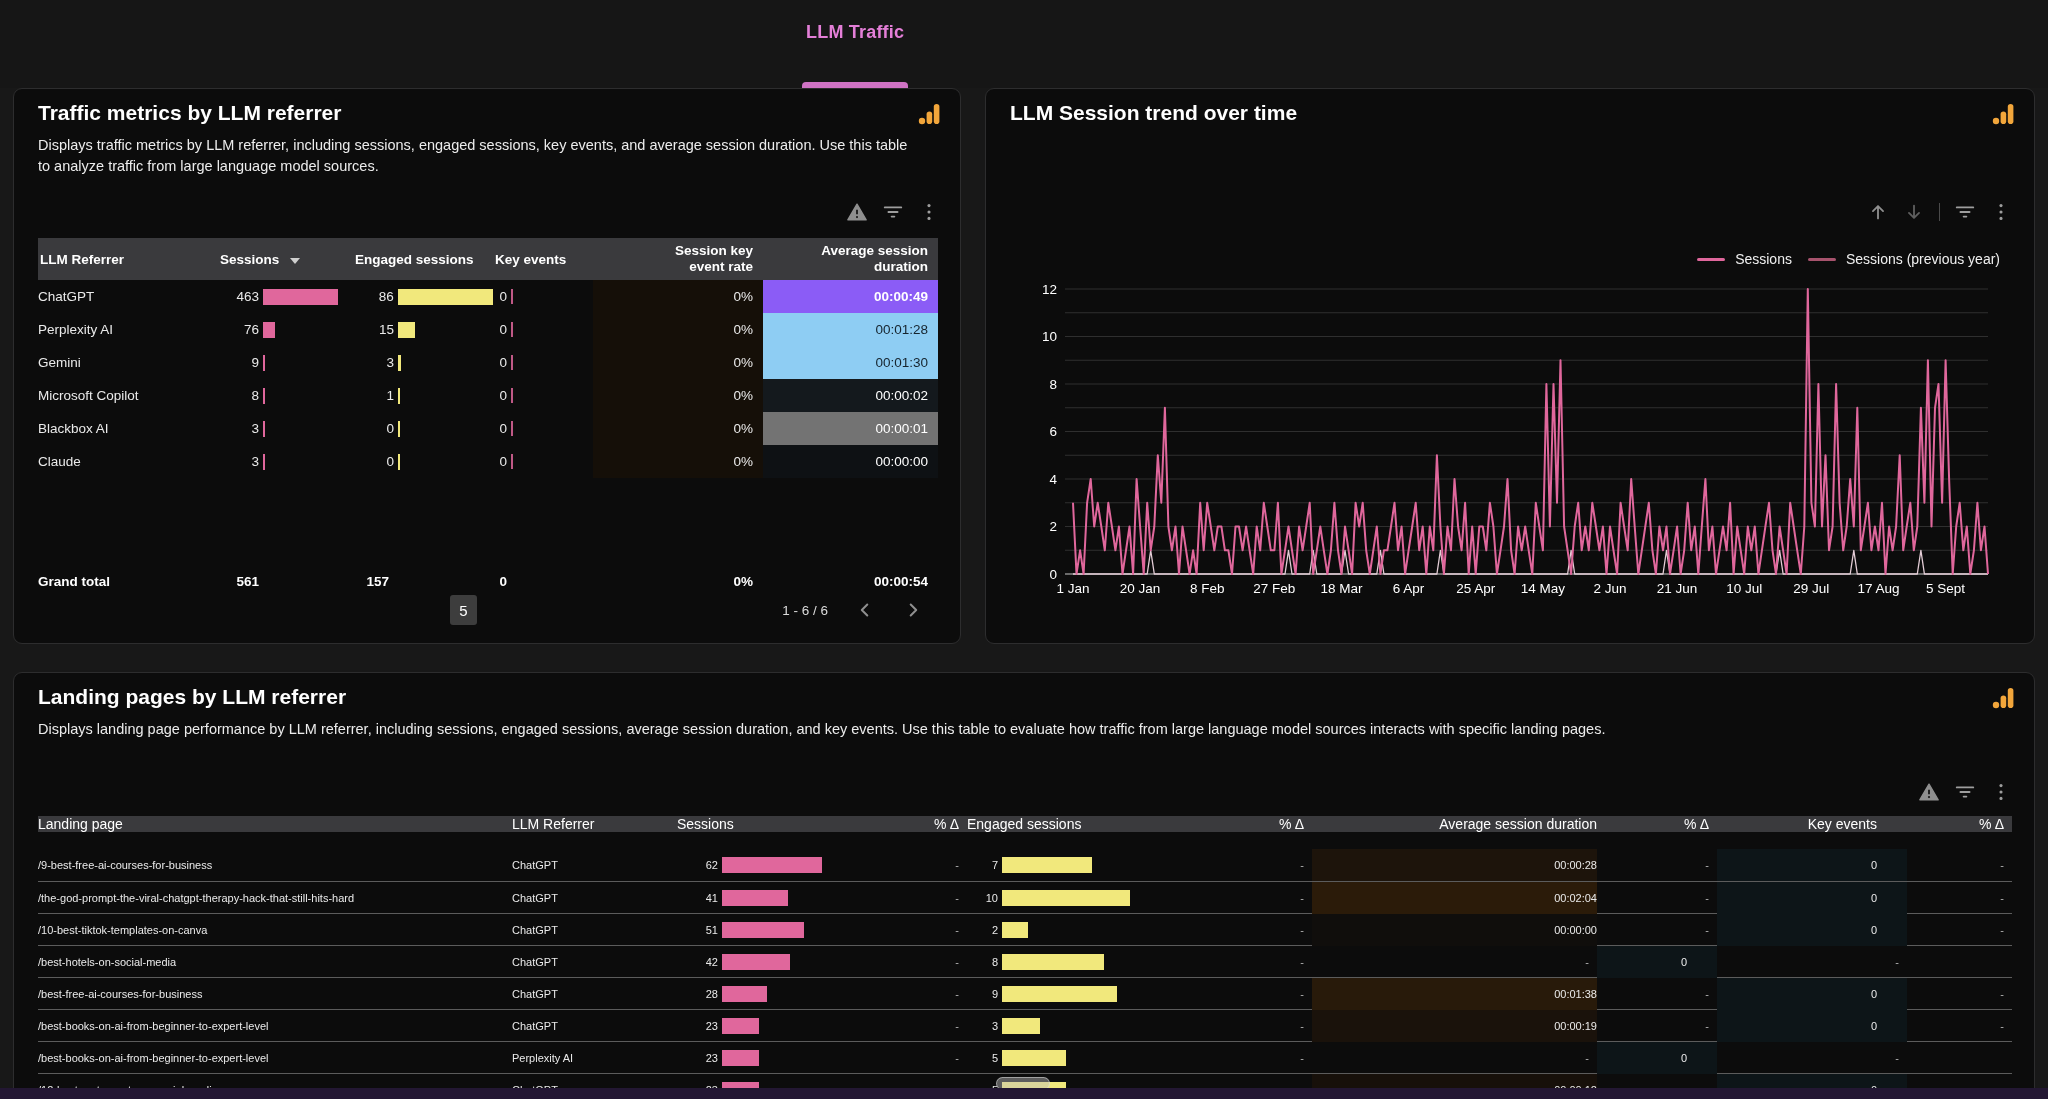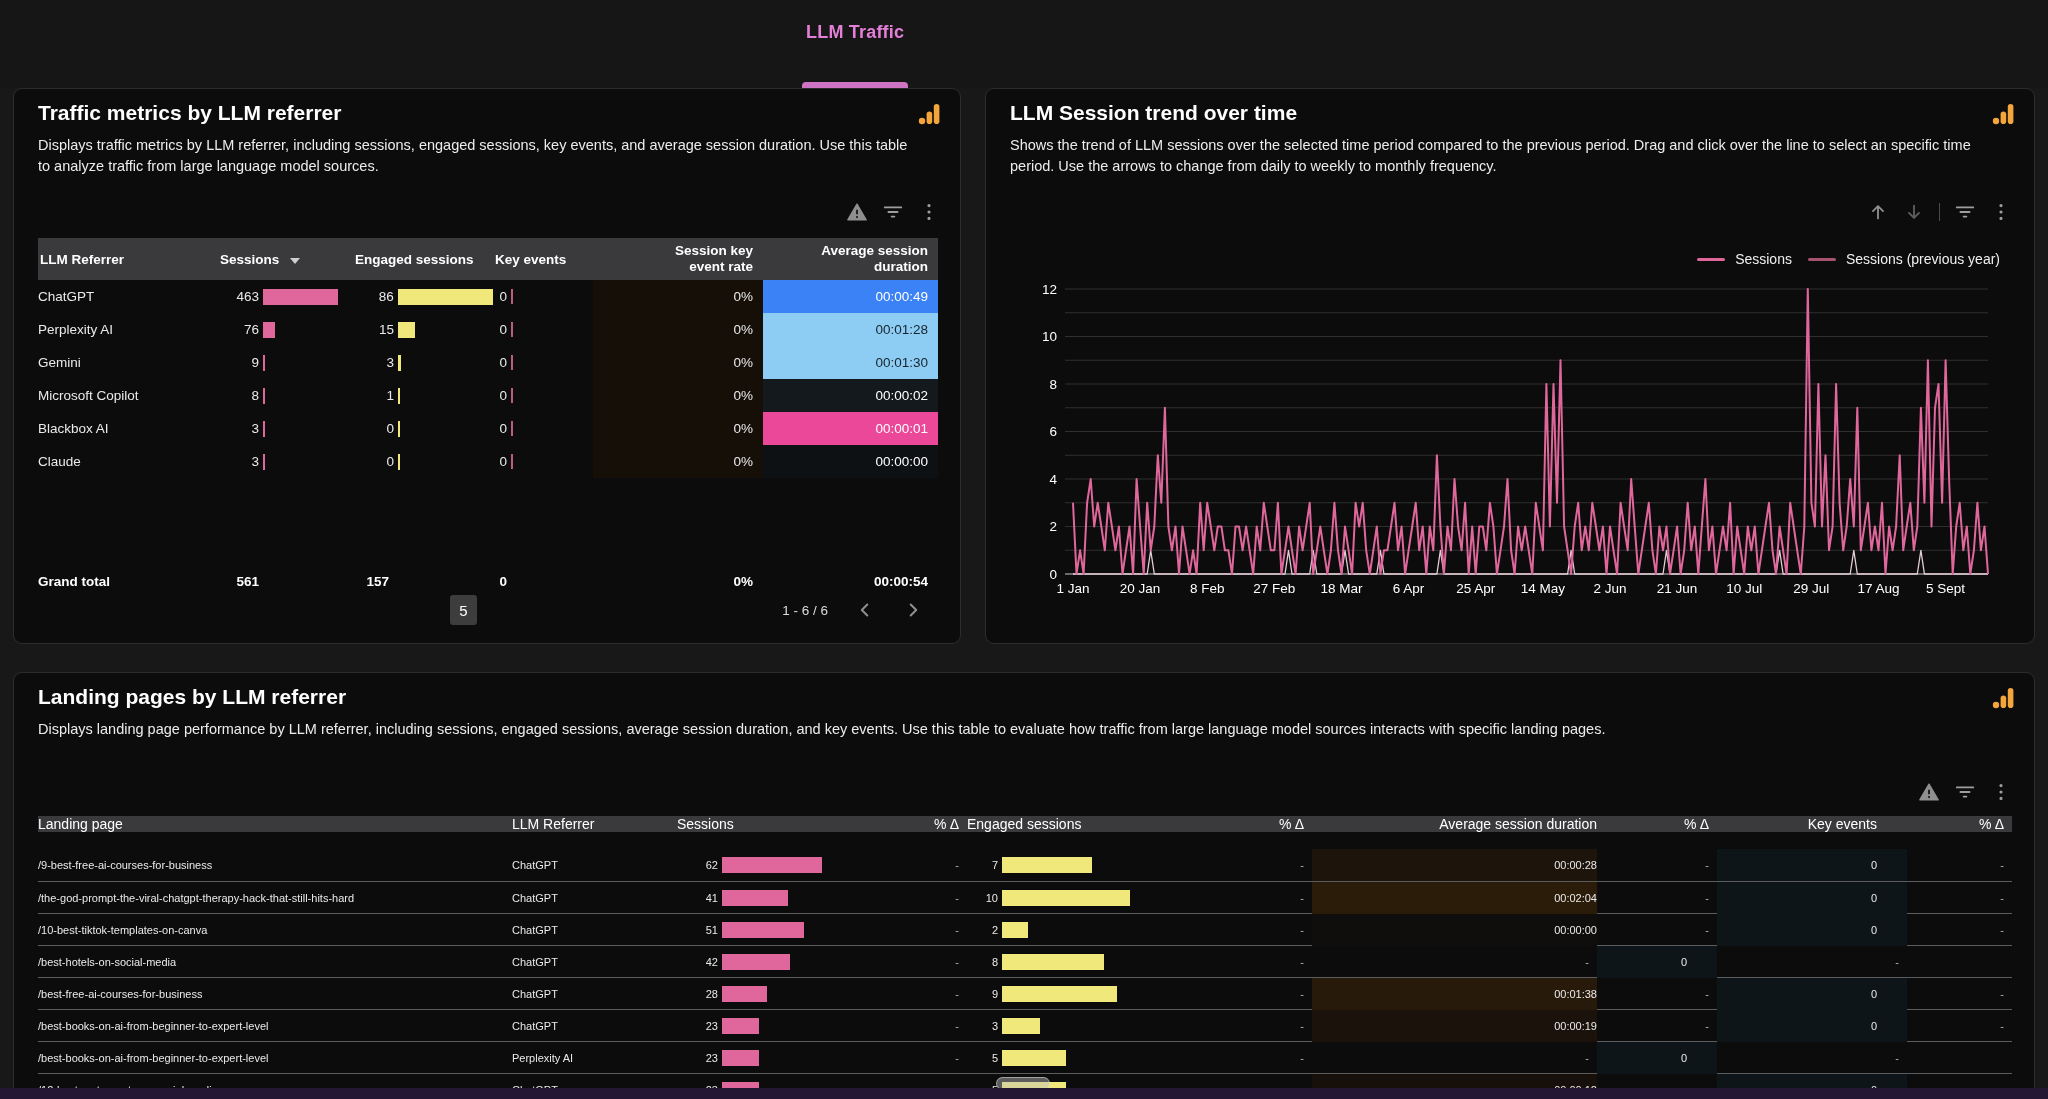--- a/index.html
+++ b/index.html
@@ -140,21 +140,21 @@
           </div>
           <div class="cell-numbar">
             <span class="num">86</span>
             <span class="bar yellow" style="width: 96px;"></span>
           </div>
           <div class="cell-numbar">
             <span class="num" style="width: 18px;">0</span>
             <span class="tick"></span>
           </div>
           <div class="cell-rate">0%</div>
-          <div class="cell-dur" style="background: #3b82f6; color: rgb(255, 255, 255);">00:00:49</div>
+          <div class="cell-dur" style="background: #8b5cf6; color: rgb(255, 255, 255); font-weight: bold;">00:00:49</div>
         </div>
         <div class="t1-grid t1-row">
           <div>Perplexity AI</div>
           <div class="cell-numbar">
             <span class="num">76</span>
             <span class="bar pink" style="width: 12.3px;"></span>
           </div>
           <div class="cell-numbar">
             <span class="num">15</span>
             <span class="bar yellow" style="width: 16.7px;"></span>
@@ -208,21 +208,21 @@
           </div>
           <div class="cell-numbar">
             <span class="num">0</span>
             <span class="bar yellow" style="width: 2px;"></span>
           </div>
           <div class="cell-numbar">
             <span class="num" style="width: 18px;">0</span>
             <span class="tick"></span>
           </div>
           <div class="cell-rate">0%</div>
-          <div class="cell-dur" style="background: #ec4899; color: rgb(255, 255, 255);">00:00:01</div>
+          <div class="cell-dur" style="background: #737373; color: rgb(255, 255, 255);">00:00:01</div>
         </div>
         <div class="t1-grid t1-row">
           <div>Claude</div>
           <div class="cell-numbar">
             <span class="num">3</span>
             <span class="bar pink" style="width: 2px;"></span>
           </div>
           <div class="cell-numbar">
             <span class="num">0</span>
             <span class="bar yellow" style="width: 2px;"></span>
@@ -252,21 +252,20 @@
         <polyline points="14.5,6 8.5,12 14.5,18" fill="none" stroke="#8f8f8f" stroke-width="2.2" stroke-linecap="round" stroke-linejoin="round"></polyline>
       </svg>
       <svg class="chev" viewBox="0 0 24 24">
         <polyline points="9.5,6 15.5,12 9.5,18" fill="none" stroke="#8f8f8f" stroke-width="2.2" stroke-linecap="round" stroke-linejoin="round"></polyline>
       </svg>
     </div>
   </div>
 
   <div class="card" id="card-trend">
     <div class="card-title">LLM Session trend over time</div>
-    <div class="card-desc">Shows the trend of LLM sessions over the selected time period compared to the previous period. Drag and click over the line to select an specific time period. Use the arrows to change from daily to weekly to monthly frequency.</div>
     <svg class="ga-icon" viewBox="0 0 22 22">
       <circle cx="4" cy="18" r="3.2" fill="#f2a63b"></circle>
       <rect x="8.6" y="8.4" width="5.6" height="12.6" rx="2.8" fill="#f2a63b"></rect>
       <rect x="15.8" y="1" width="5.6" height="20" rx="2.8" fill="#f2a63b"></rect>
     </svg>
     <div class="toolbar">
       <svg class="tb-icon" viewBox="0 0 24 24">
         <path d="M12 19 V6 M6.5 11 L12 5.5 L17.5 11" fill="none" stroke="#8f8f8f" stroke-width="2" stroke-linecap="round" stroke-linejoin="round"></path>
       </svg>
       <svg class="tb-icon" viewBox="0 0 24 24">

